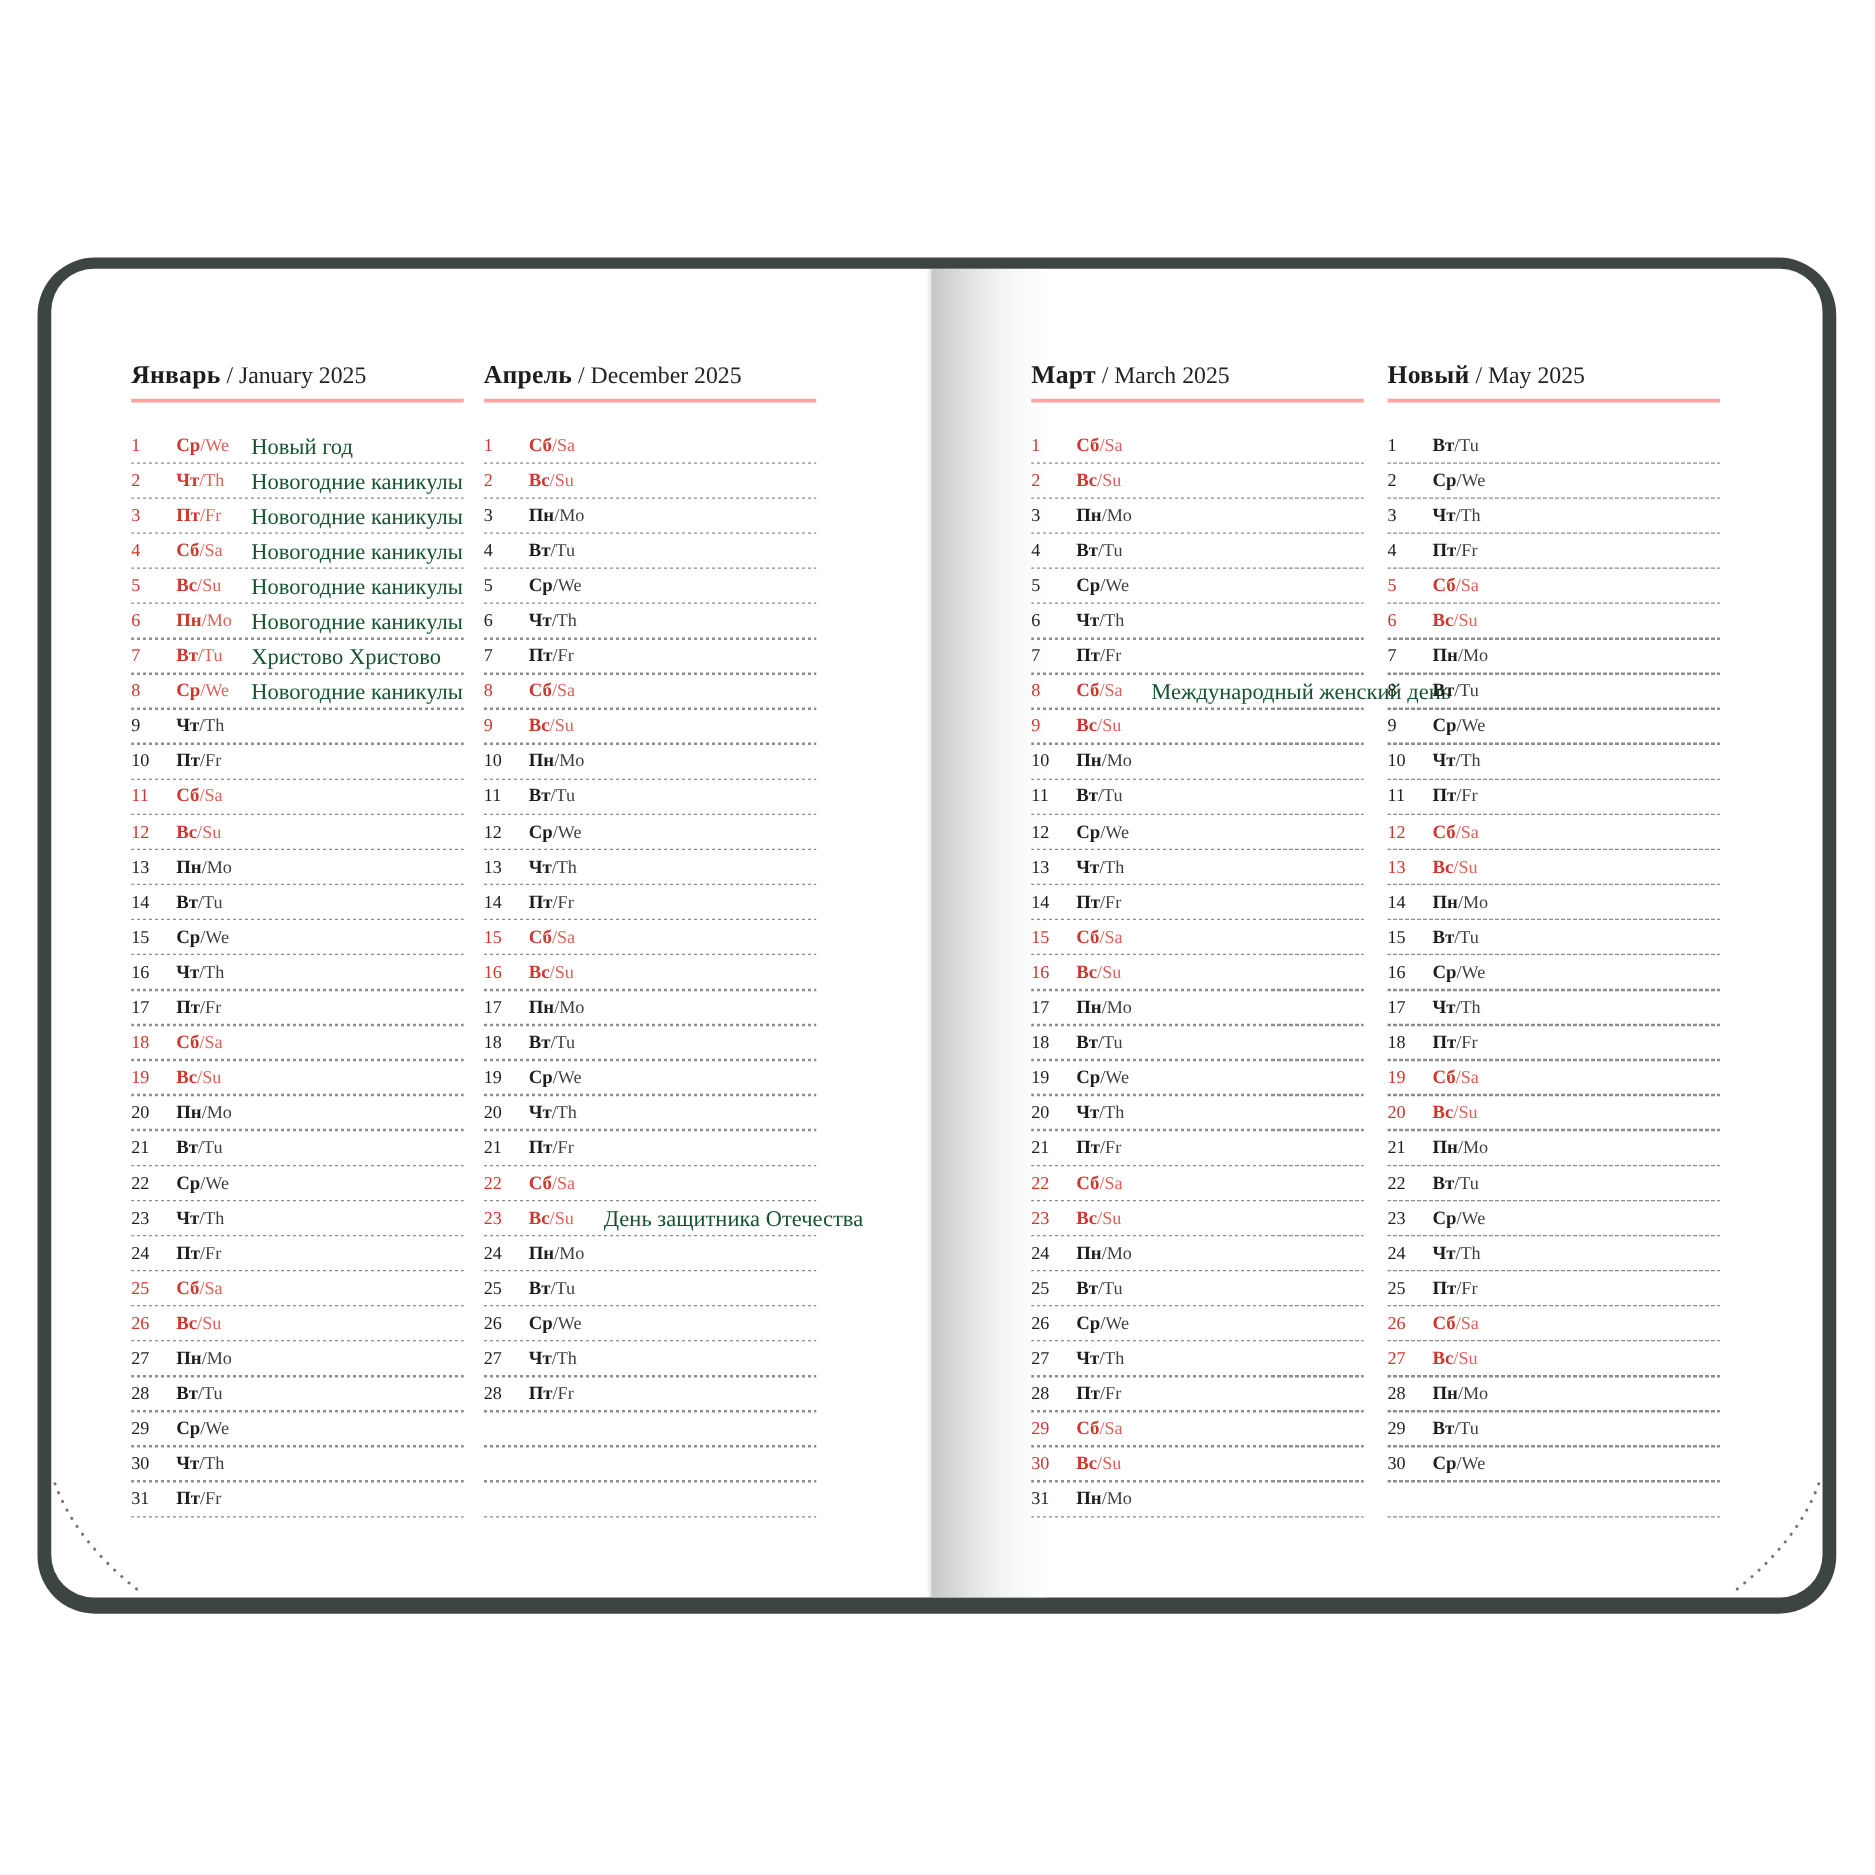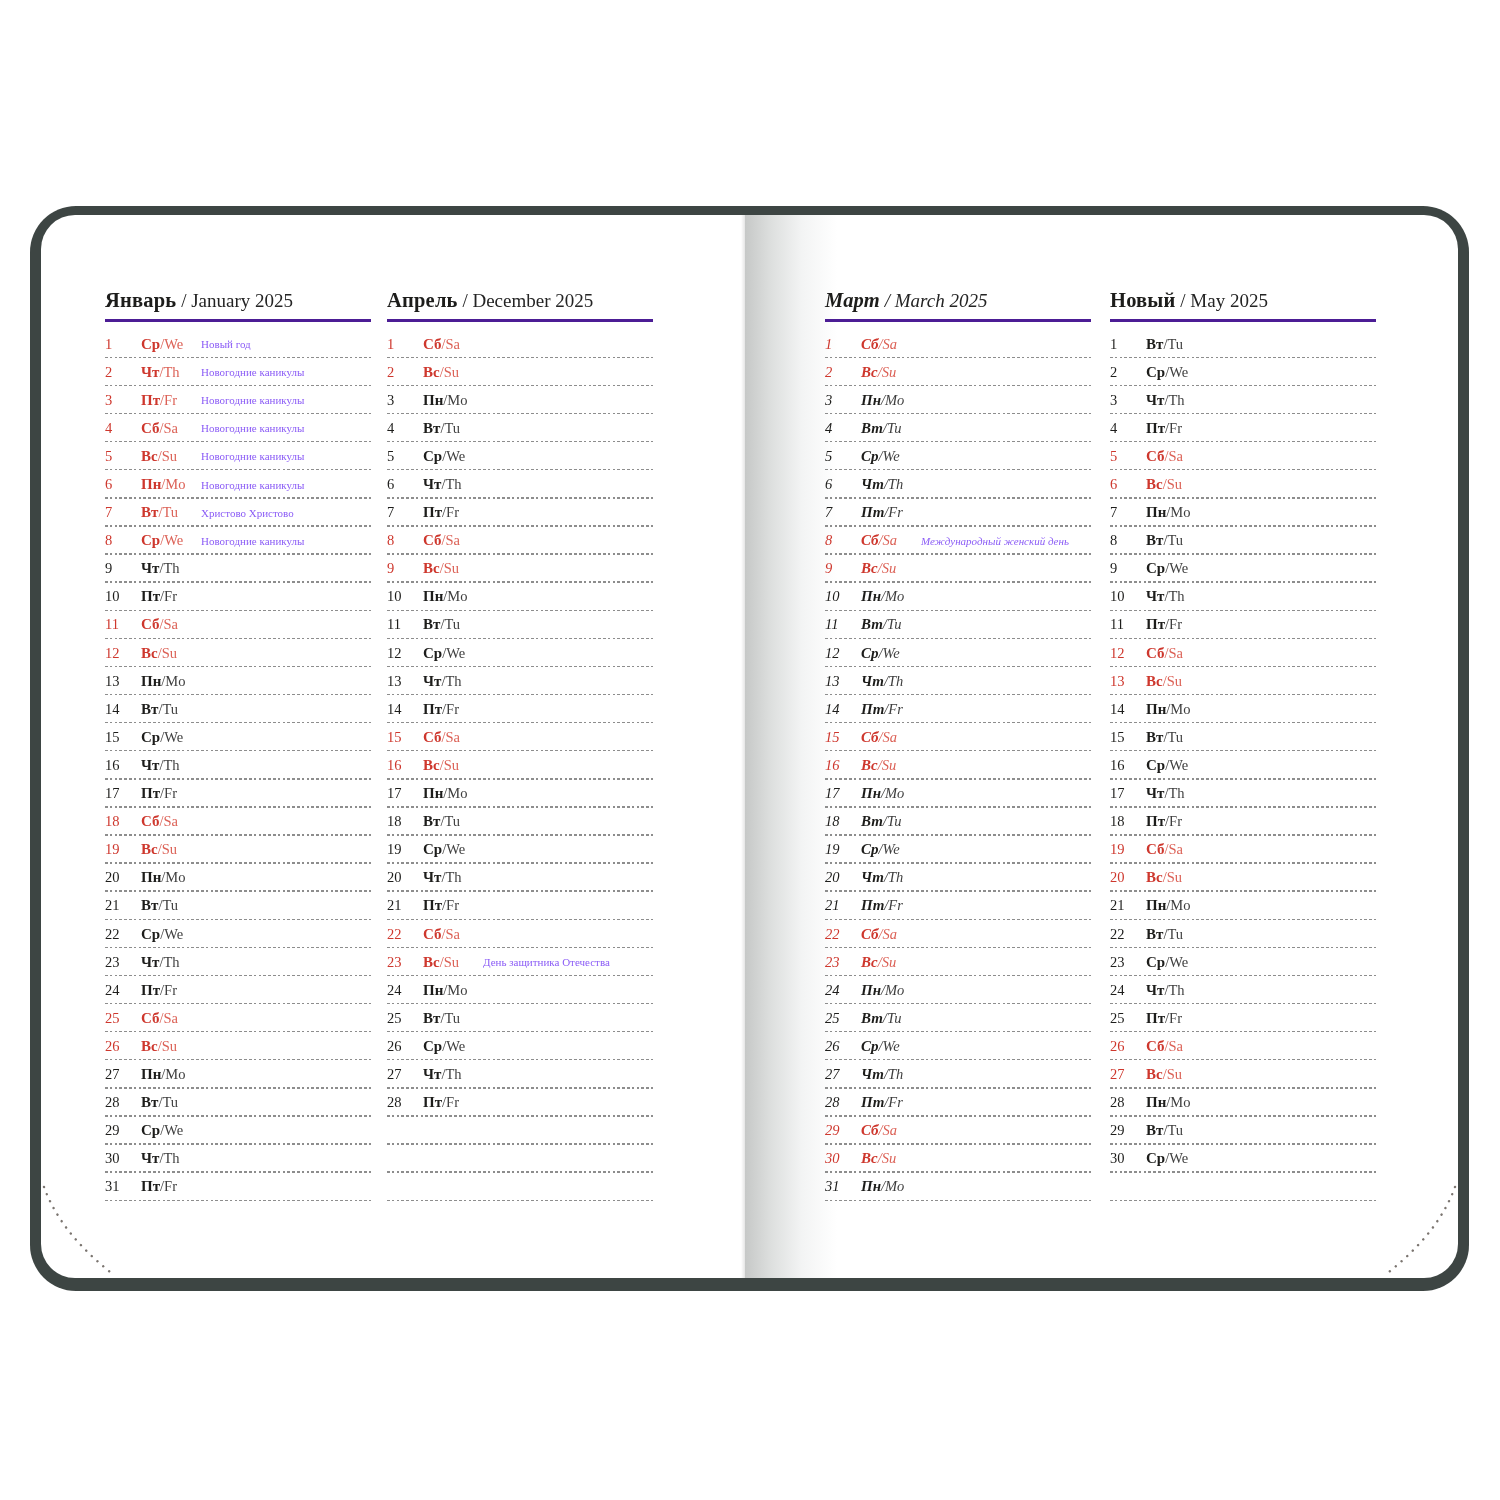--- a/index.html
+++ b/index.html
@@ -24,41 +24,41 @@
   }
   .page-right{flex:1;}
   .spine-shadow{
     position:absolute;left:0;top:0;bottom:0;width:92px;
     background:linear-gradient(90deg,#c6c8c7 0%,#dddfde 28%,#f3f4f4 62%,#ffffff 100%);
     pointer-events:none;
   }
   .month{position:absolute;top:74px;width:266px;}
   .page-left  .month.slot-a{left:64px;}
   .page-left  .month.slot-b{left:346px;}
-  .page-right .month.slot-a{left:80px;font-style:italic;}
+  .page-right .month.slot-a{left:80px;}
   .page-right .month.slot-b{left:365px;}
   .month-header{
-    padding-bottom:7px;border-bottom:3px solid #4c1d95;margin-bottom:8px;
+    padding-bottom:7px;border-bottom:3px solid #fca5a5;margin-bottom:21px;
     white-space:nowrap;color:#1d1d1b;
   }
   .month-ru{font-weight:bold;font-size:20.5px;letter-spacing:0.2px;}
   .month-sep,.month-en{font-size:19px;color:#242424;}
   .rows{width:100%;}
   .day-row{
     height:28.1px;display:flex;align-items:center;position:relative;
   }
   .day-row::after{
     content:"";position:absolute;left:0;right:0;bottom:0;height:1.4px;
     background:repeating-linear-gradient(90deg,#8d8d8d 0,#8d8d8d 2.6px,transparent 2.6px,transparent 4.8px);
   }
   .day-num{width:36px;font-size:14.5px;color:#1d1d1b;flex:none;}
   .day-abbr{width:60px;flex:none;font-size:14.5px;white-space:nowrap;}
   .abbr-ru{font-weight:bold;color:#1d1d1b;font-size:15px;}
   .abbr-en{color:#3e3e3e;}
-  .holiday-note{font-size:11px;color:#8b5cf6;white-space:nowrap;}
+  .holiday-note{font-size:18px;color:#14532d;white-space:nowrap;}
   .day-row.red .day-num{color:#ce372d;}
   .day-row.red .abbr-ru{color:#ce372d;}
   .day-row.red .abbr-en{color:#dc6156;}
   .corner{position:absolute;bottom:0;}
   .corner-bl{left:0;}
   .corner-br{right:0;}
 </style>
 </head>
 <body>
 

